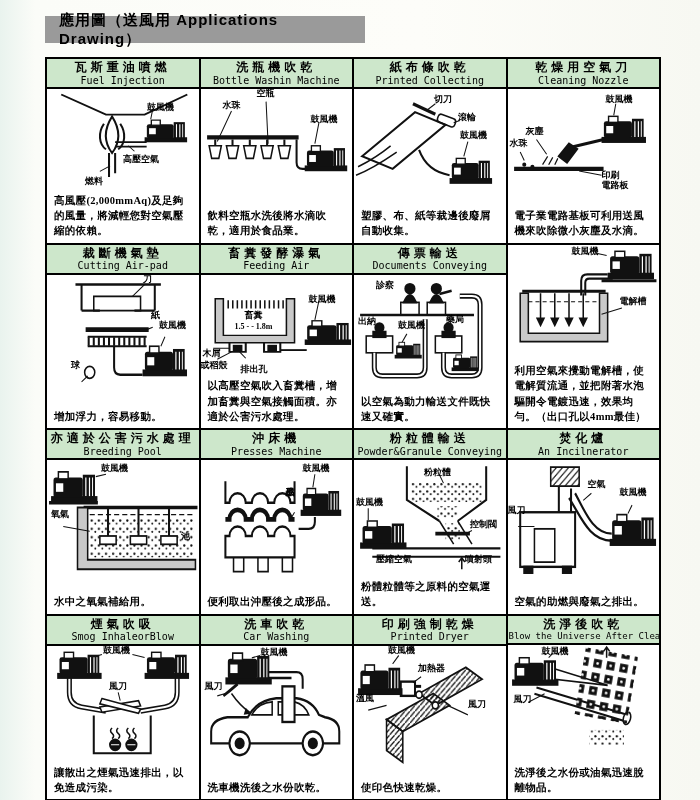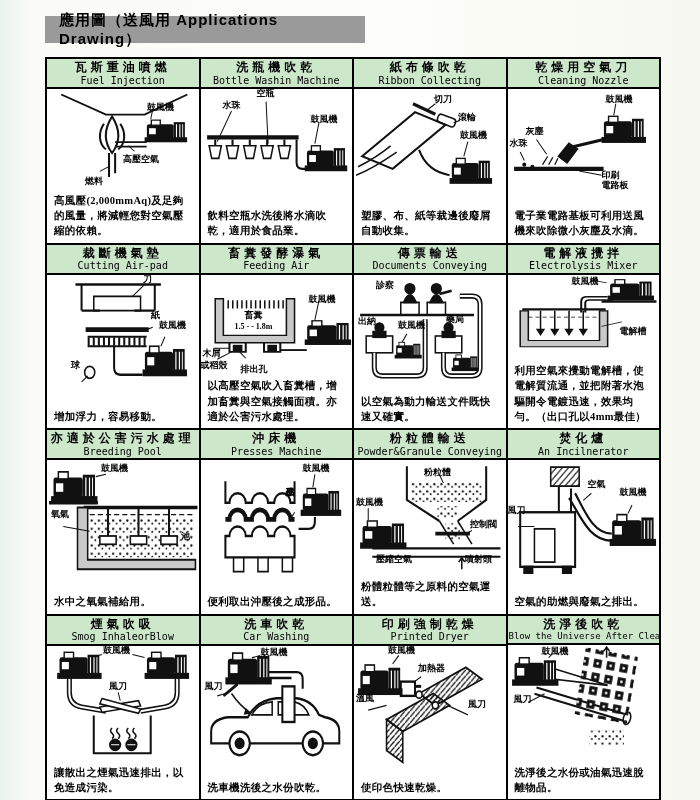--- a/index.html
+++ b/index.html
@@ -124,21 +124,21 @@
       <span class="lbl" style="left:22px;top:12px">水珠</span>
       <span class="lbl" style="left:56px;top:0">空瓶</span>
       <span class="lbl" style="left:110px;top:26px">鼓風機</span>
     </div>
     <div class="desc">飲料空瓶水洗後將水滴吹乾，適用於食品業。</div>
   </div>
 
   <div class="cell">
     <div class="cell-title">
       <div class="title-zh">紙布條吹乾</div>
-      <div class="title-en">Ribbon Collecting</div>
+      <div class="title-en">Printed Collecting</div>
     </div>
     <div class="diagram">
       <svg viewBox="0 0 149 112" preserveAspectRatio="none">
         <g fill="none" stroke="#111" stroke-width="2">
           <path d="M8,64 L60,22 L90,34 L38,76 Z"></path>
           <path d="M4,74 C16,68 26,62 36,54 M2,82 C18,76 30,68 42,60" stroke-width="1.5"></path>
           <path d="M58,14 L80,24" stroke-width="3"></path>
           <rect x="82" y="26" width="18" height="8" rx="3" transform="rotate(20 91 30)" stroke-width="1.5"></rect>
           <path d="M64,58 C70,74 82,80 94,82"></path>
           <path d="M80,14 L72,20 M104,30 L98,32 M112,50 L108,64" stroke-width="1"></path>
@@ -268,24 +268,20 @@
       </svg>
       <span class="lbl" style="left:22px;top:6px">診察</span>
       <span class="lbl" style="left:4px;top:42px">出納</span>
       <span class="lbl" style="left:44px;top:46px">鼓風機</span>
       <span class="lbl" style="left:92px;top:40px">藥局</span>
     </div>
     <div class="desc">以空氣為動力輸送文件既快速又確實。</div>
   </div>
 
   <div class="cell">
-    <div class="cell-title">
-      <div class="title-zh">電解液攪拌</div>
-      <div class="title-en">Electrolysis Mixer</div>
-    </div>
     <div class="diagram">
       <svg viewBox="0 0 149 112" preserveAspectRatio="none">
         <g fill="none" stroke="#111" stroke-width="2">
           <path d="M92,34 H146" stroke-width="3"></path>
           <path d="M98,28 H78 Q72,28 72,34 V48 M103,32 H80 Q76,32 76,36 V48"></path>
           <path d="M12,46 h8 v38 h70 v-38 h8 v46 h-86 Z" fill="#c9c9c9" stroke-width="1.5"></path>
           <path d="M14,44 H96" stroke-width="3"></path>
           <path d="M32,46 V70 M46,46 V70 M60,46 V70 M74,46 V70" stroke-width="1.5"></path>
           <path d="M29,70 h6 l-3,6 Z M43,70 h6 l-3,6 Z M57,70 h6 l-3,6 Z M71,70 h6 l-3,6 Z" fill="#111"></path>
           <path d="M20,54 H90" stroke-dasharray="4,3" stroke-width="1"></path>

